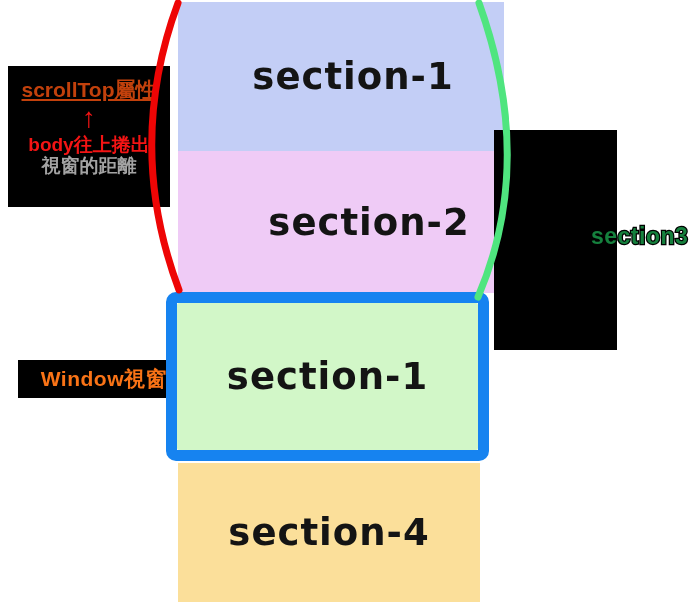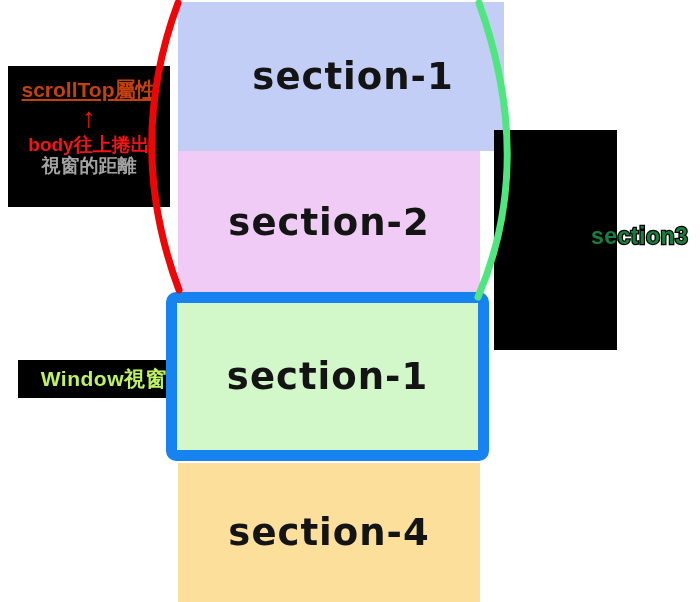--- a/index.html
+++ b/index.html
@@ -51,35 +51,35 @@
 </style>
 </head>
 <body>
 
 <div class="stage">
 
   <div class="section sec1" style="background-color: rgb(195, 206, 246); padding-left: 24px;">
     <span class="section-label">section-1</span>
   </div>
 
-  <div class="section sec2" style="background-color: rgb(239, 203, 246);">
+  <div class="section sec2" style="background-color: rgb(239, 203, 246); padding-left: 40px;">
     <span class="section-label">section-2</span>
   </div>
 
   <div class="ann-box right-box" style="background-color: rgb(0, 0, 0);"></div>
 
   <div class="ann-box scrolltop-box" style="background-color: rgb(0, 0, 0);">
     <div class="scrolltop-title" style="color: #c2410c; text-decoration: underline;">scrollTop屬性</div>
     <div class="up-arrow" style="color: rgb(244, 20, 20);">↑</div>
     <div class="scrolltop-line" style="color: rgb(244, 20, 20);">body往上捲出</div>
     <div class="scrolltop-line" style="color: #a3a3a3;">視窗的距離</div>
   </div>
 
   <div class="ann-box window-label-box" style="background-color: rgb(0, 0, 0);">
-    <span class="window-label" style="color: #bef264;">Window視窗</span>
+    <span class="window-label" style="color: #f97316;">Window視窗</span>
   </div>
 
   <div class="window-box" style="border-color: rgb(22, 131, 240);">
     <div class="sec3" style="background-color: rgb(210, 247, 200);">
       <span class="section-label">section-1</span>
     </div>
   </div>
 
   <div class="section sec4" style="background-color: rgb(251, 223, 154);">
     <span class="section-label">section-4</span>

